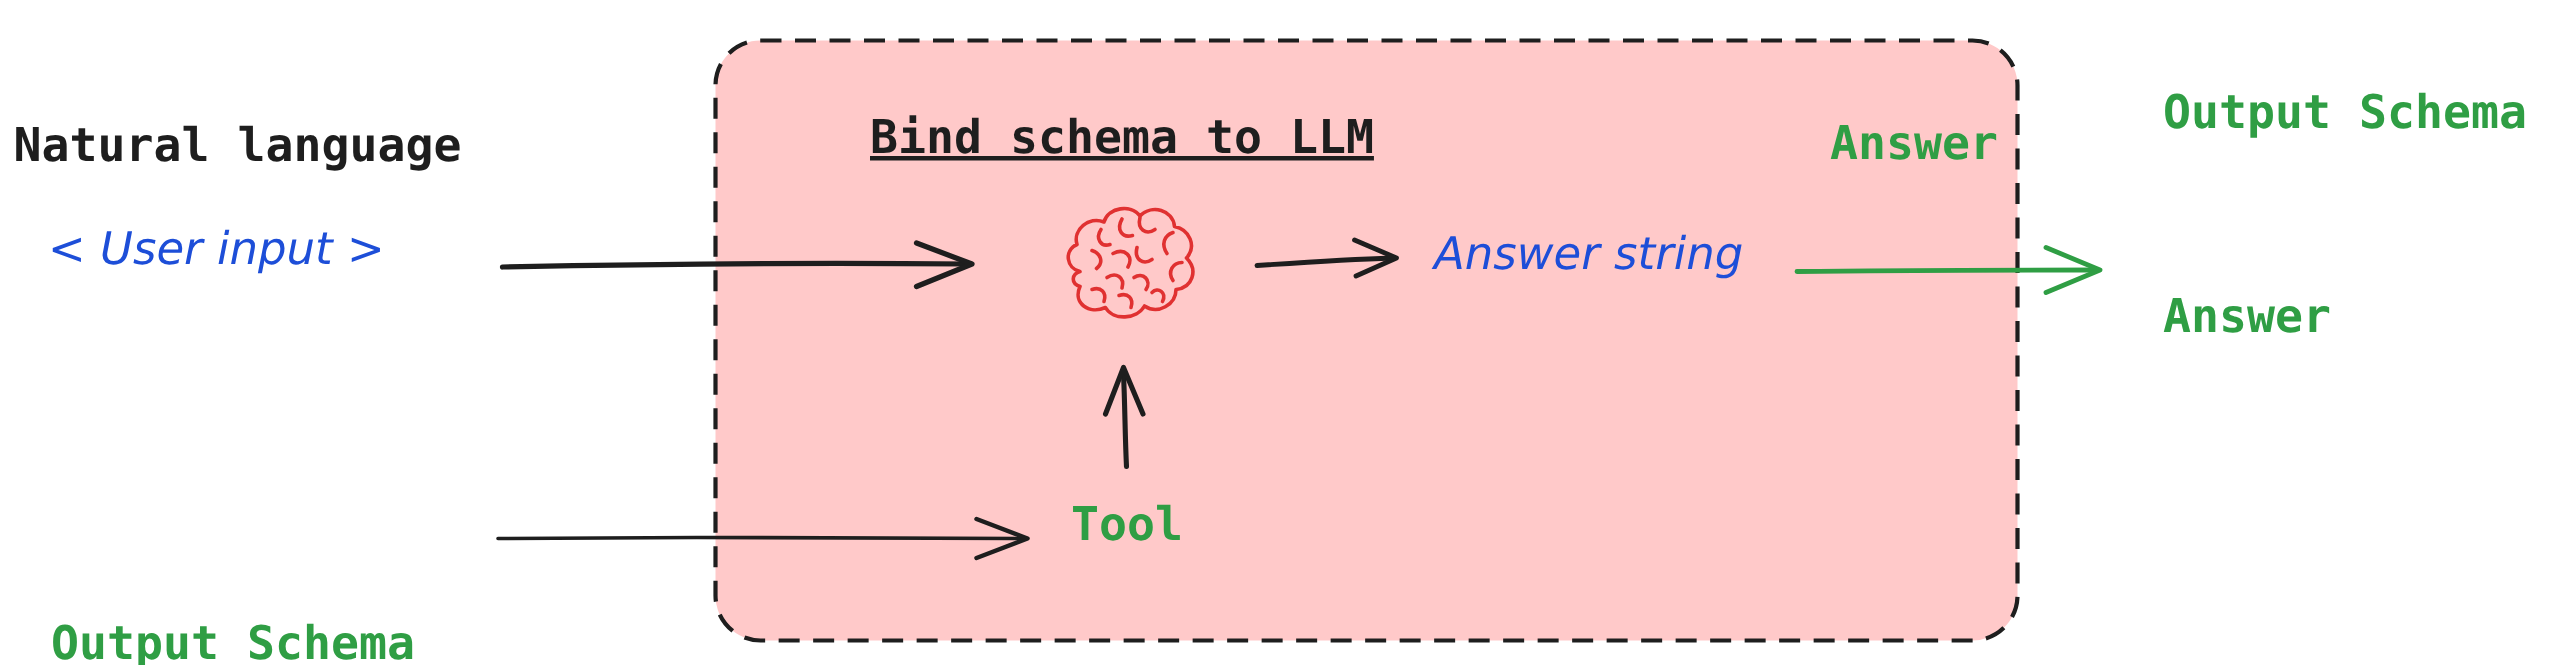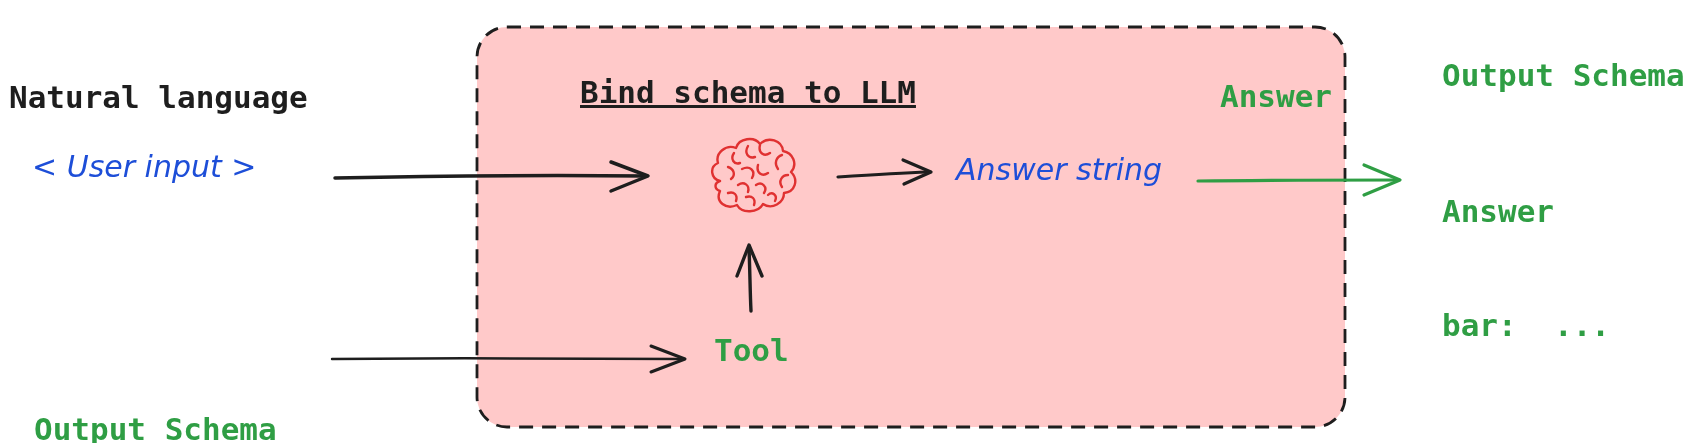--- a/index.html
+++ b/index.html
@@ -118,16 +118,15 @@
   <div id="parse-label" class="abs txt mono green">Answer</div>
 
   <div id="tool-label" class="abs txt mono green">Tool</div>
 
   <div id="answer-string" class="abs txt hand">Answer string</div>
 
   <div id="output-schema-right-title" class="abs txt mono green">Output Schema</div>
 
   <div id="answer-block" class="abs txt mono green lh38">
     <div>Answer</div>
-    <div>bar:  ...</div>
   </div>
 
 </div>
 
 </body></html>

